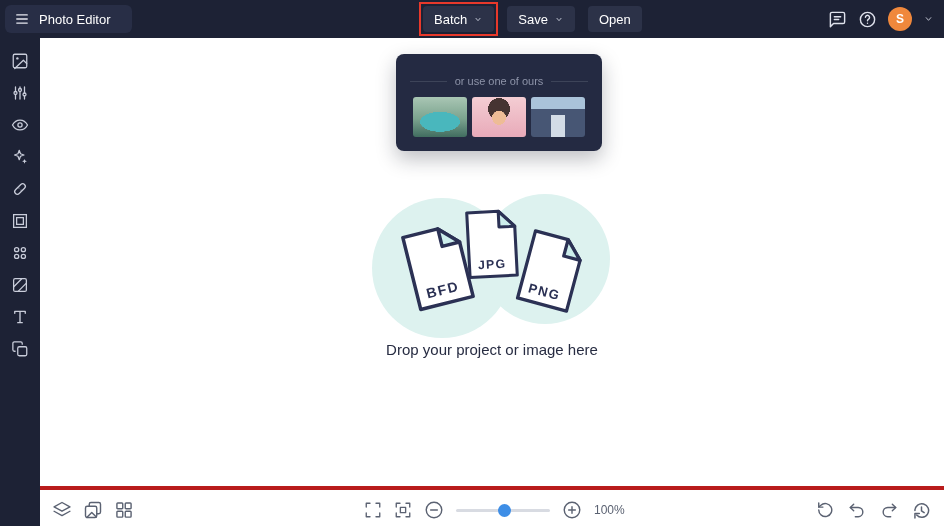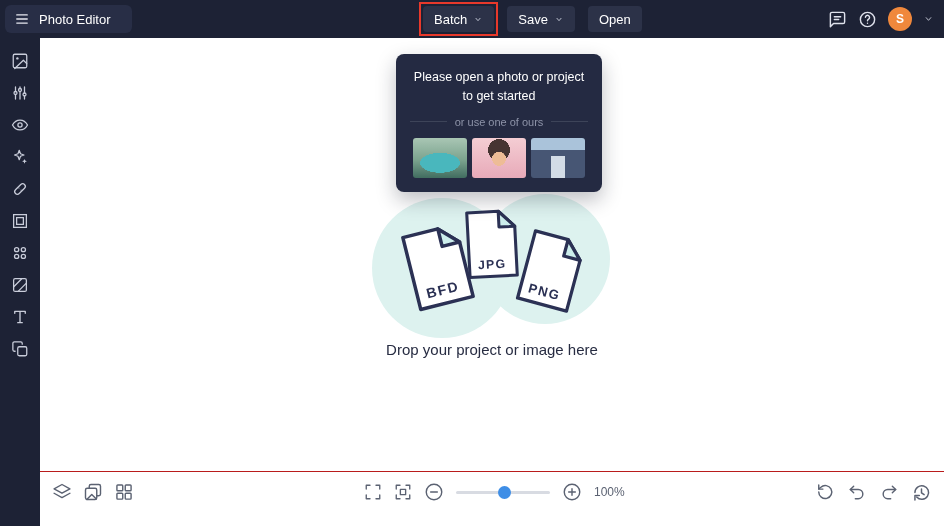--- a/index.html
+++ b/index.html
@@ -50,21 +50,21 @@
   .blob { position:absolute; inset:0; }
   .paper { position:absolute; }
   .paper-bfd { left:34px; top:43px; transform:rotate(-14deg); }
   .paper-jpg { left:92px; top:24px; transform:rotate(-3deg); }
   .paper-png { left:149px; top:49px; transform:rotate(15deg); }
   .paper text { font-family:"Liberation Sans", sans-serif; }
 
   .drop-text { position:absolute; left:0; right:0; top:303px; text-align:center; font-size:15px; color:#272c42; font-weight:500; }
 
   
-  .bottombar { position:absolute; left:40px; right:0; bottom:15px; height:40px; background:#fff; border-top:1px solid #b91c1c; color:#5b6272; }
+  .bottombar { position:absolute; left:40px; right:0; bottom:0; height:40px; background:#fff; border-top:4px solid #b91c1c; color:#5b6272; }
   .bb-left { position:absolute; left:12px; top:0; height:40px; display:flex; gap:11px; align-items:center; }
   .bb-center { position:absolute; left:324px; top:0; height:40px; display:flex; align-items:center; gap:12px; }
   .bb-right { position:absolute; right:12px; top:0; height:40px; display:flex; gap:12px; align-items:center; }
   .zoom-slider { position:relative; width:94px; height:20px; cursor:pointer; }
   .zoom-track { position:absolute; left:0; right:0; top:8.5px; height:3px; background:#d8dbe2; border-radius:2px; }
   .zoom-handle { position:absolute; left:42px; top:3.5px; width:13px; height:13px; border-radius:50%; background:#3e8ee6; }
   .zoom-level { font-size:12px; color:#5b6272; min-width:32px; }
 </style>
 </head>
 <body>
@@ -191,21 +191,20 @@
     <svg width="18" height="18" viewBox="0 0 24 24" fill="none" stroke="currentColor" stroke-width="1.7" stroke-linecap="round" stroke-linejoin="round">
         <rect x="9" y="9" width="12" height="12" rx="2"></rect>
         <path d="M5.5 15H4.5a2 2 0 0 1-2-2V4.5a2 2 0 0 1 2-2H13a2 2 0 0 1 2 2v1"></path>
       </svg>
   </button>
 </nav>
 
 <main class="canvas">
 
   <div class="tooltip">
-    <div class="tooltip-msg">Please open a photo or project to get started</div>
     <div class="divider-row">
       <span class="divider-line"></span>
       <span class="divider-label">or use one of ours</span>
       <span class="divider-line"></span>
     </div>
     <div class="thumbs">
       <button class="thumb thumb-van"></button>
       <button class="thumb thumb-portrait"></button>
       <button class="thumb thumb-canal"></button>
     </div>

